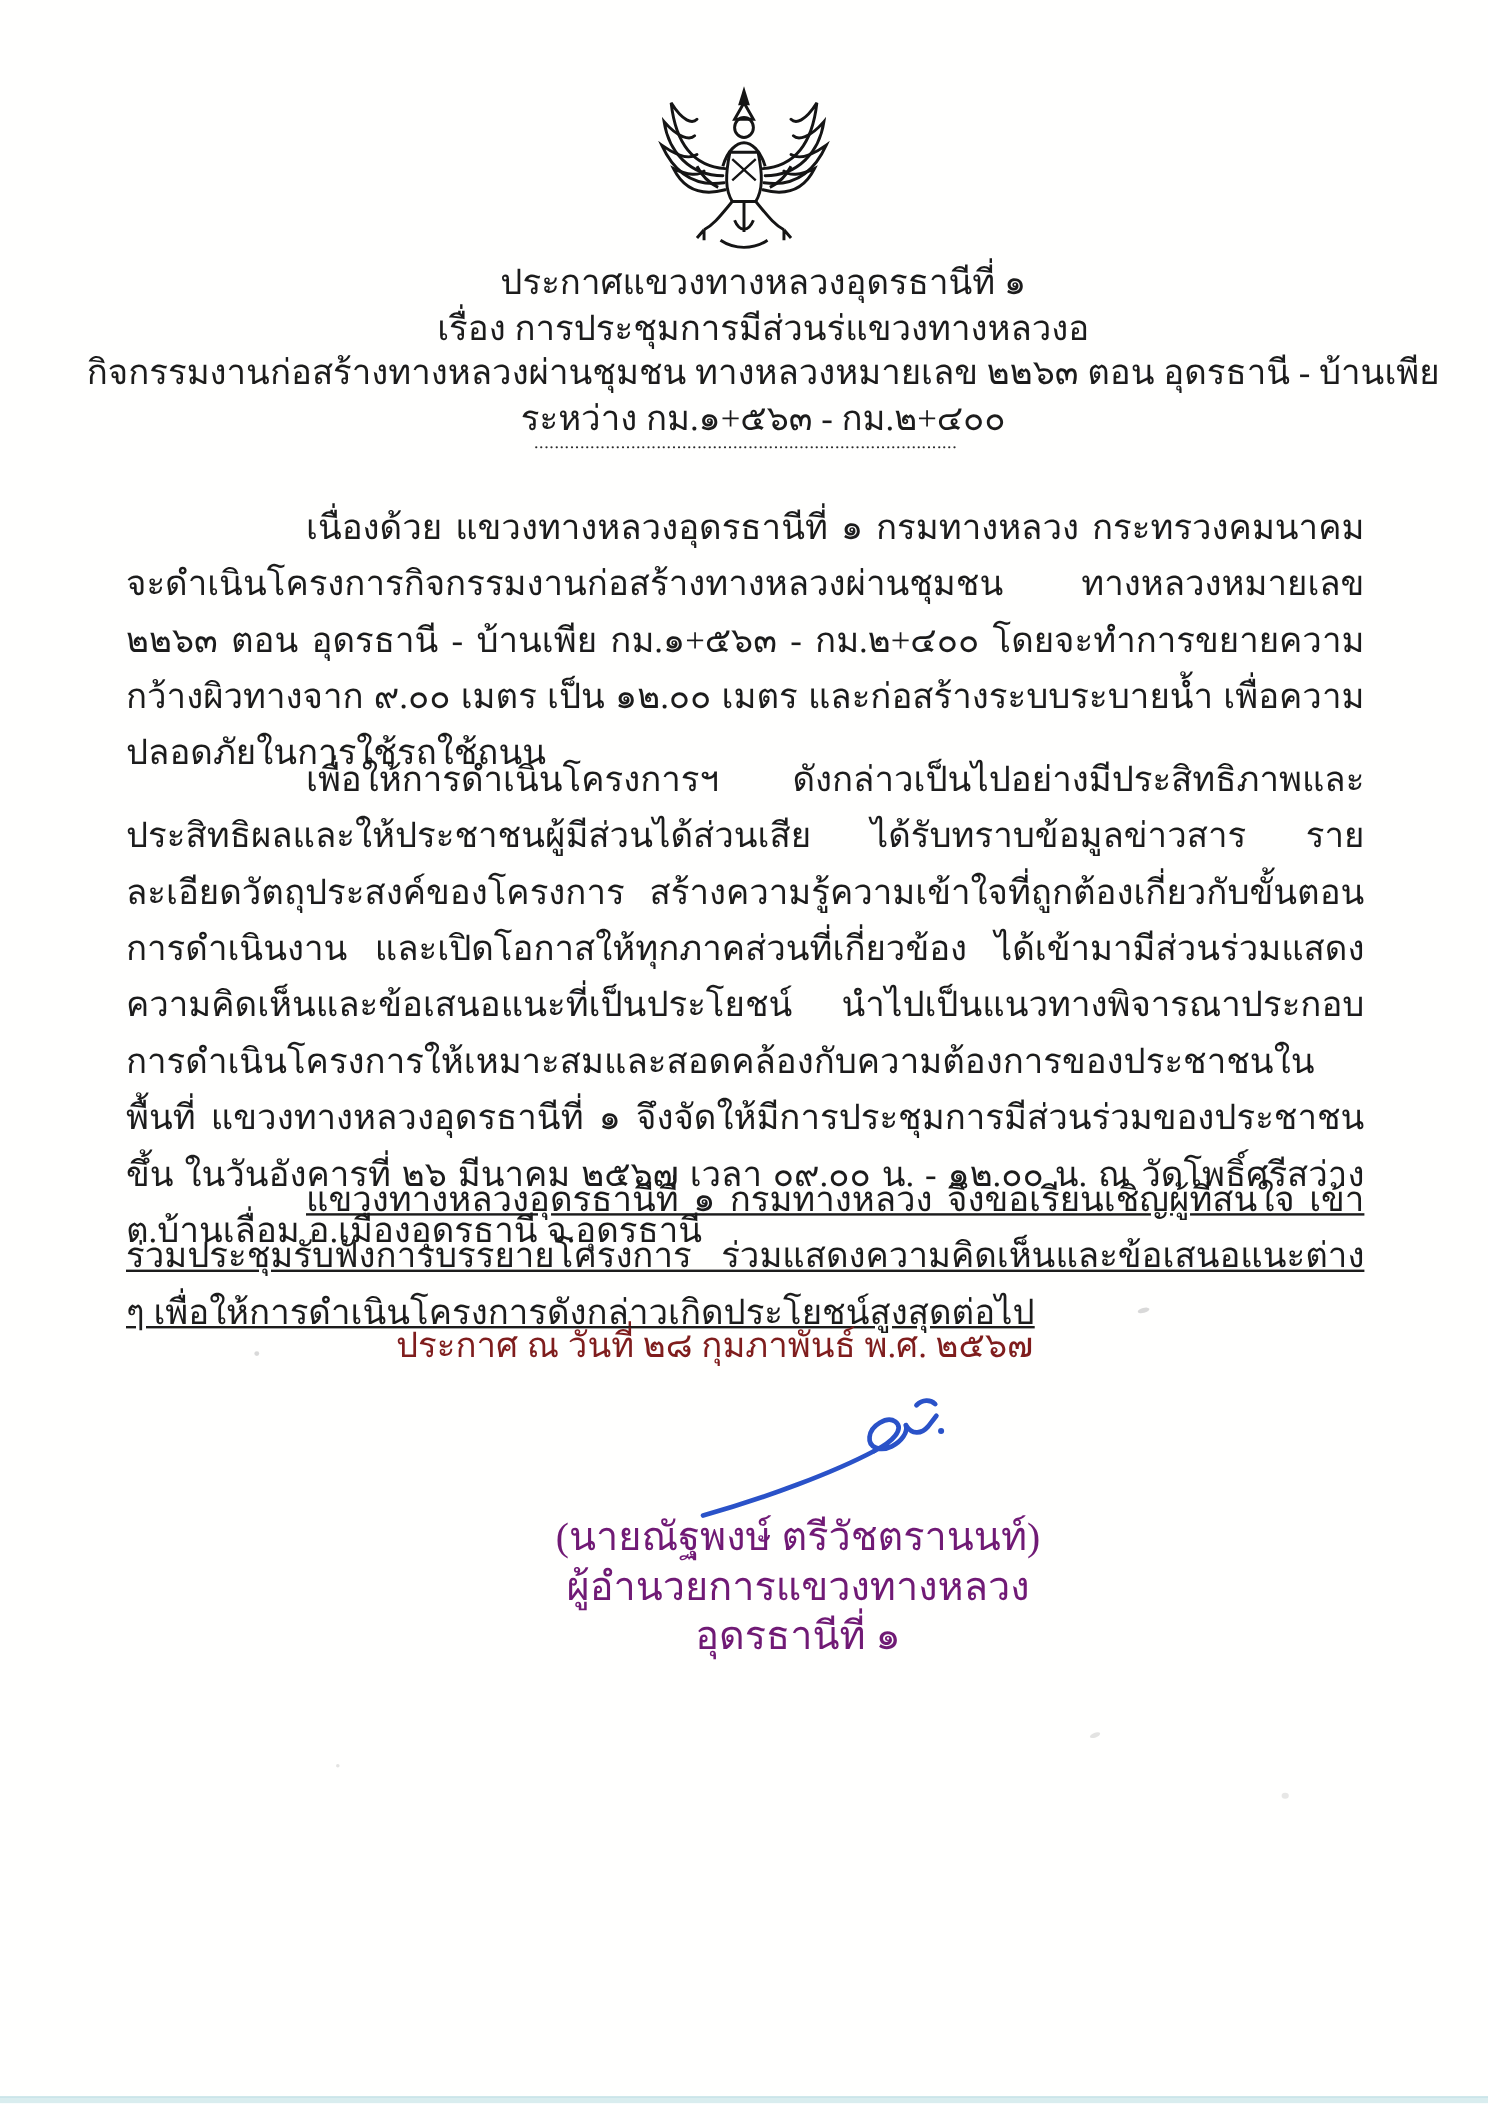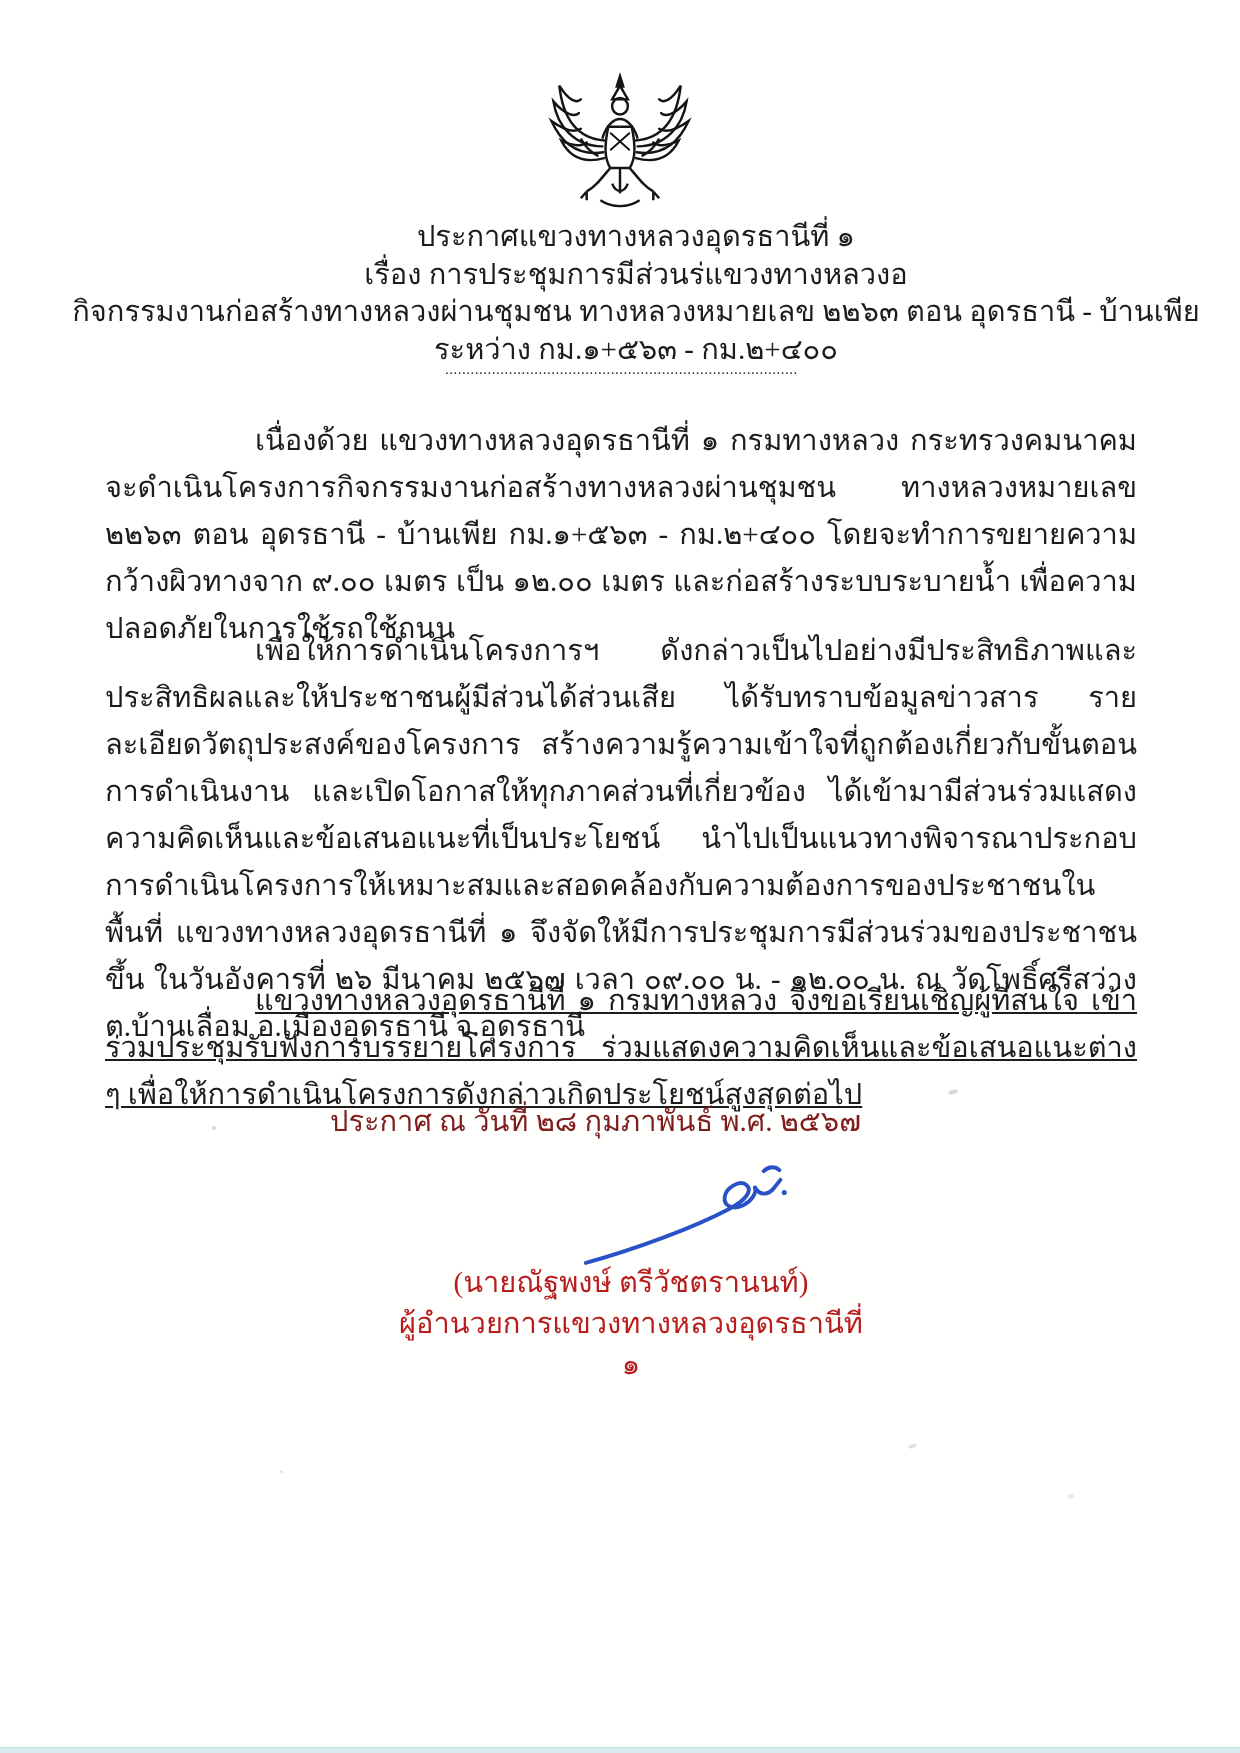--- a/index.html
+++ b/index.html
@@ -72,27 +72,27 @@
   }
   .signature {
     position: absolute;
     left: 580px;
     top: 1162px;
     width: 215px;
     height: 108px;
   }
   .sign-block {
     position: absolute;
-    left: 396px;
+    left: 430px;
     top: 1262px;
     width: 470px;
     text-align: center;
-    font-size: 29px;
+    font-size: 33px;
     line-height: 41px;
-    color: #b91c1c;
+    color: #701a75;
   }
   .speck {
     position: absolute;
     background: #b9b9b9;
     border-radius: 50%;
     opacity: 0.55;
   }
   .speck.s1 { left: 948px; top: 1090px; width: 10px; height: 4px; transform: rotate(-15deg); }
   .speck.s2 { left: 212px; top: 1126px; width: 4px; height: 4px; }
   .speck.s3 { left: 908px; top: 1444px; width: 9px; height: 4px; transform: rotate(-20deg); opacity: 0.4; }

